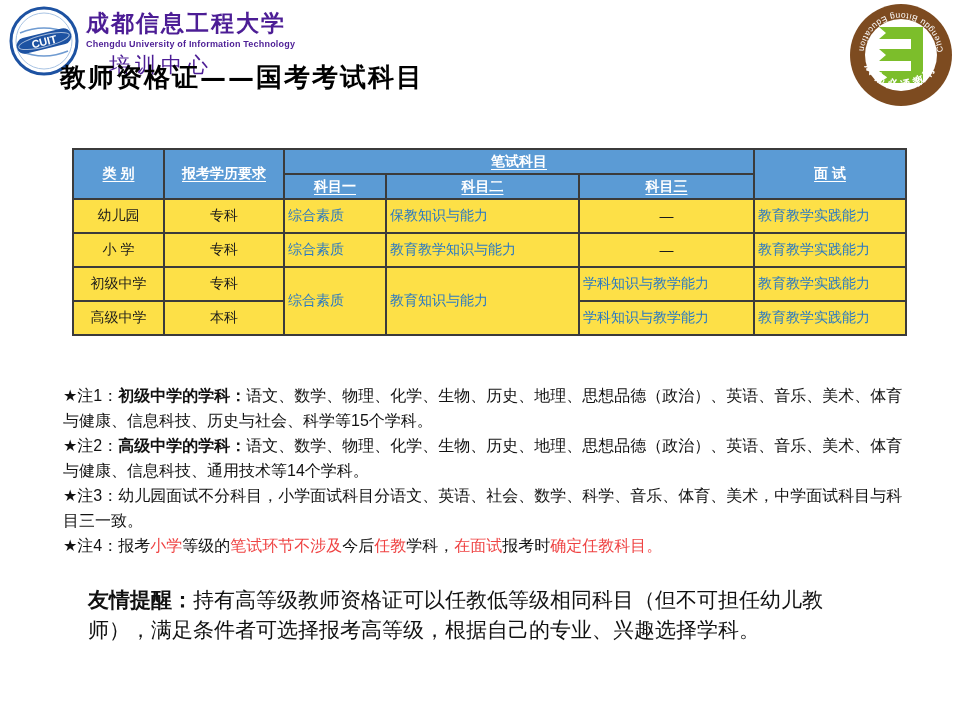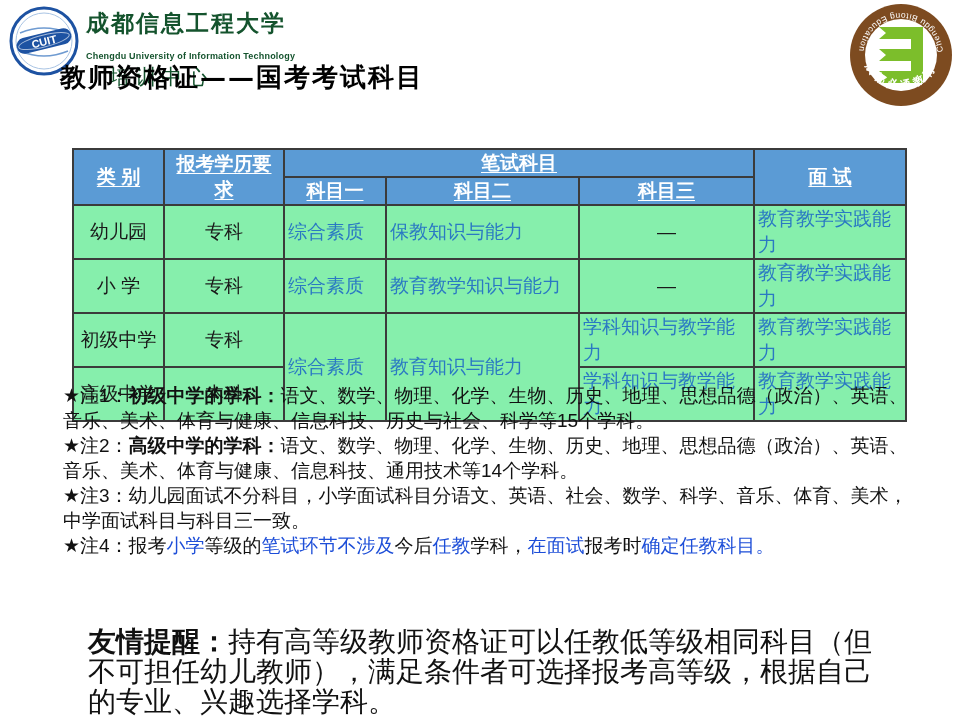--- a/index.html
+++ b/index.html
@@ -4,64 +4,64 @@
 <style>
   * { box-sizing: border-box; }
   html,body { margin:0; padding:0; }
   body {
     width:960px; height:720px; position:relative; background:#ffffff;
     font-family:"Liberation Sans","DejaVu Sans",sans-serif; overflow:hidden;
     color:#1a1a1a;
   }
   
   .logo-left { position:absolute; left:8px; top:5px; }
-  .uni-text  { position:absolute; left:86px; top:8px; color:#14532d; }
+  .uni-text  { position:absolute; left:86px; top:8px; color:#4c1d95; }
   .uni-cn    { font-size:23px; font-weight:bold; letter-spacing:2px;
                font-family:"DejaVu Serif","Liberation Serif",serif; }
-  .uni-en    { font-size:9px; font-weight:bold; margin-top:12px; letter-spacing:0.2px; }
+  .uni-en    { font-size:9px; font-weight:bold; margin-top:0; letter-spacing:0.2px; }
   .uni-center{ font-size:21px; font-weight:normal; letter-spacing:5px; width:150px;
                text-align:center; margin-top:2px;
                font-family:"DejaVu Serif","Liberation Serif",serif; }
   .badge-right { position:absolute; right:6px; top:2px; }
 
   
   .page-title {
     position:absolute; left:60px; top:60px; font-size:26px; font-weight:900;
     letter-spacing:2px; color:#000;
     font-family:"DejaVu Serif","Liberation Serif",serif;
   }
 
   
   table.exam {
     position:absolute; left:72px; top:148px; width:833px;
-    border-collapse:collapse; table-layout:fixed; font-size:19px;border-radius:20px;
+    border-collapse:collapse; table-layout:fixed; font-size:14px;border-radius:20px;
   }
   .exam th, .exam td { border:2px solid #3b3b3b; padding:0 3px; overflow:hidden; }
   .exam th {
     background:#5b9bd5; color:#ffffff; font-weight:bold; height:25px;
     text-align:center;
   }
   .exam th span { text-decoration:underline; text-underline-offset:3px; }
-  .exam td { height:34px; background:#86efac; }
+  .exam td { height:34px; background:#fde047; }
   .exam td.c { text-align:center; }
   .exam td.link span {
     color:#2a79c3; text-underline-offset:2px;
   }
 
   
   .notes { position:absolute; left:63px; top:383px; width:848px;
-           font-size:19px; line-height:25px; color:#111; }
+           font-size:16px; line-height:25px; color:#111; }
   .notes p { margin:0; }
   .notes p.indent { padding-left:32px; }
   .b { font-weight:bold; }
-  .r { color:#1d4ed8; }
+  .r { color:#ef4444; }
 
   
-  .reminder { position:absolute; left:88px; top:627px; width:790px;
-              font-size:28px; line-height:30px; color:#111; }
+  .reminder { position:absolute; left:88px; top:585px; width:790px;
+              font-size:21px; line-height:30px; color:#111; }
 </style>
 </head>
 <body>
 
 <div class="logo-left">
   <svg width="72" height="72" viewBox="0 0 72 72">
     <circle cx="36" cy="36" r="33" fill="#ffffff" stroke="#1d52a2" stroke-width="3"></circle>
     <circle cx="36" cy="36" r="28" fill="none" stroke="#a9c4e4" stroke-width="1"></circle>
     <path d="M12 28 Q36 18 60 28" stroke="#6f9bd1" stroke-width="1.5" fill="none"></path>
     <path d="M12 46 Q36 56 60 46" stroke="#6f9bd1" stroke-width="1.5" fill="none"></path>

